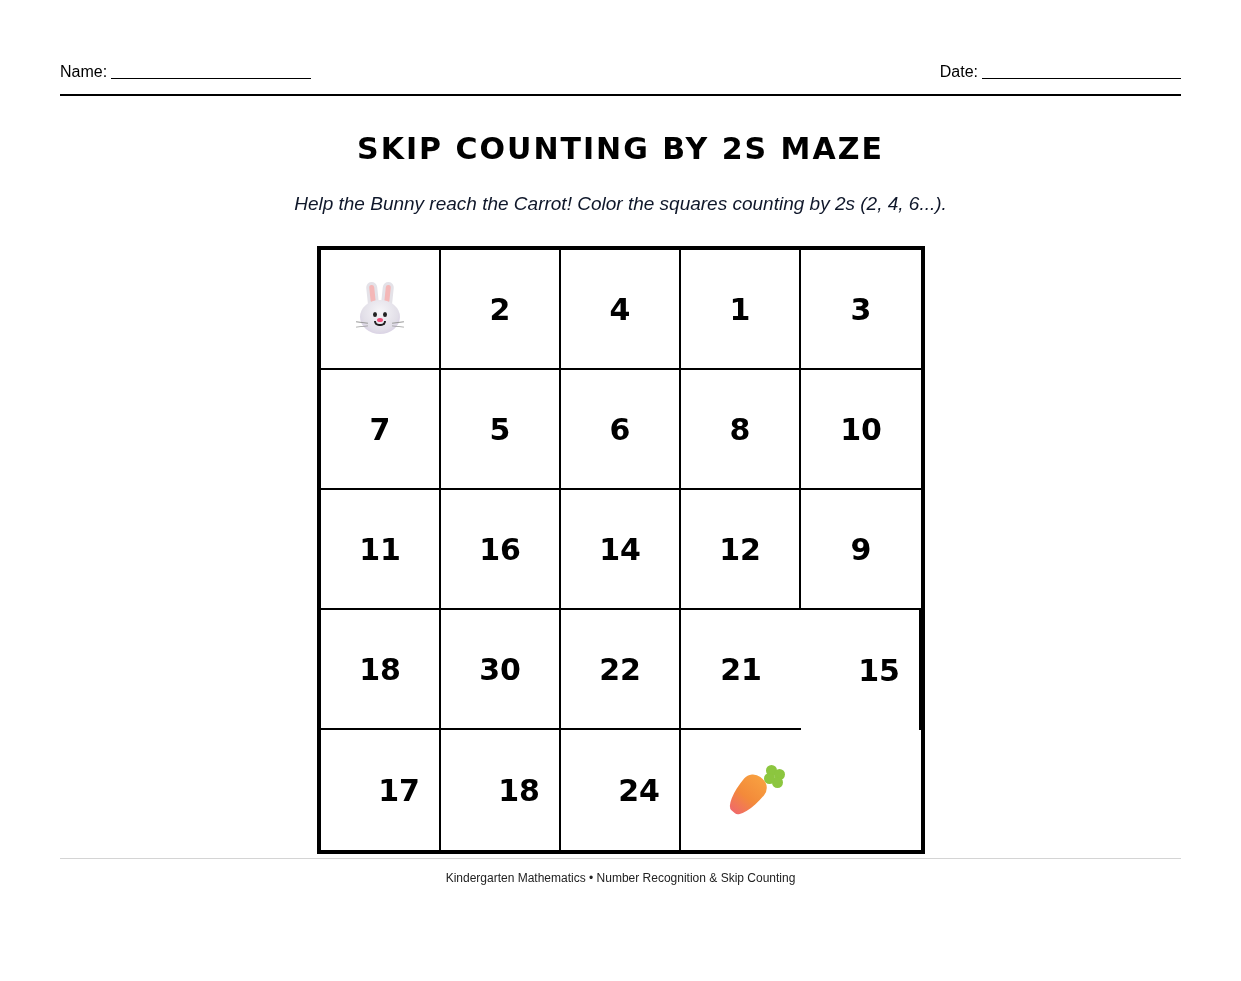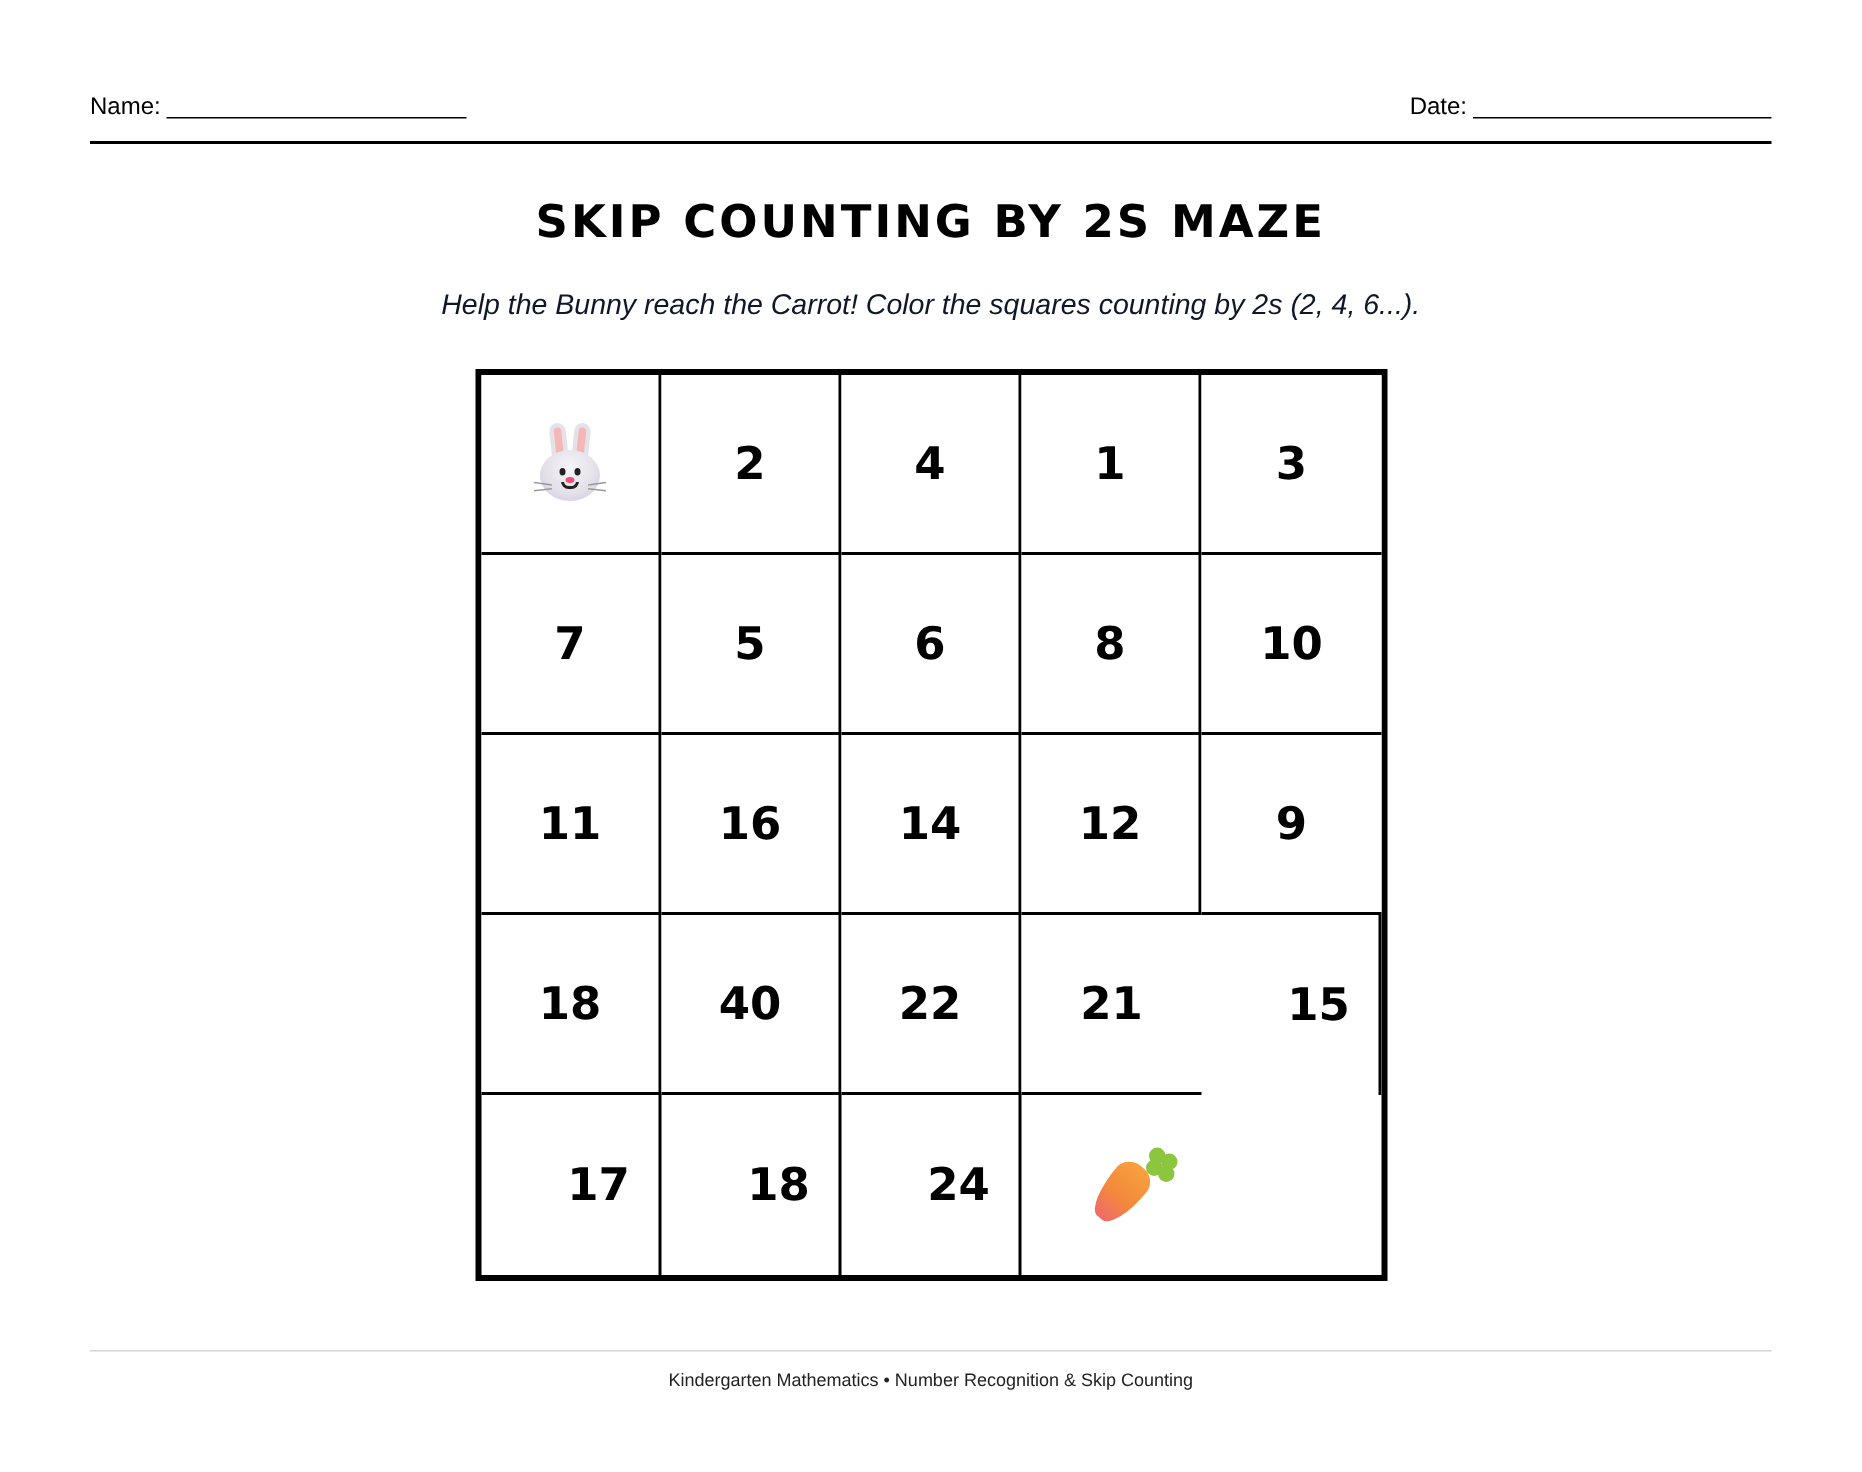--- a/index.html
+++ b/index.html
@@ -167,21 +167,21 @@
     }
     .carrot .leaf {
       position: absolute;
       width: 11px; height: 11px; border-radius: 50%;
       background: #8cc63f;
     }
 
     .footer {
       position: absolute;
       left: 60px;
-      top: 900px;
+      top: 858px;
       width: 1121px;
       border-top: 1px solid #d4d4d4;
       text-align: center;
       padding-top: 12px;
       font-family: "Liberation Sans", sans-serif;
       font-size: 12px;
       color: #222;
       line-height: 14px;
     }
   </style>
@@ -232,21 +232,21 @@
     <div class="cell">8</div>
     <div class="cell col-last">10</div>
 
     <div class="cell">11</div>
     <div class="cell">16</div>
     <div class="cell">14</div>
     <div class="cell">12</div>
     <div class="cell col-last">9</div>
 
     <div class="cell">18</div>
-    <div class="cell">40</div>
+    <div class="cell">30</div>
     <div class="cell">22</div>
     <div class="cell col-last">21</div>
 
     <div class="cell row-last">15</div>
     <div class="cell row-last">17</div>
     <div class="cell row-last">18</div>
     <div class="cell row-last">24</div>
     <div class="cell row-last col-last">
       <div class="carrot">
         <span class="leaf" style="left:34px;top:2px"></span>

